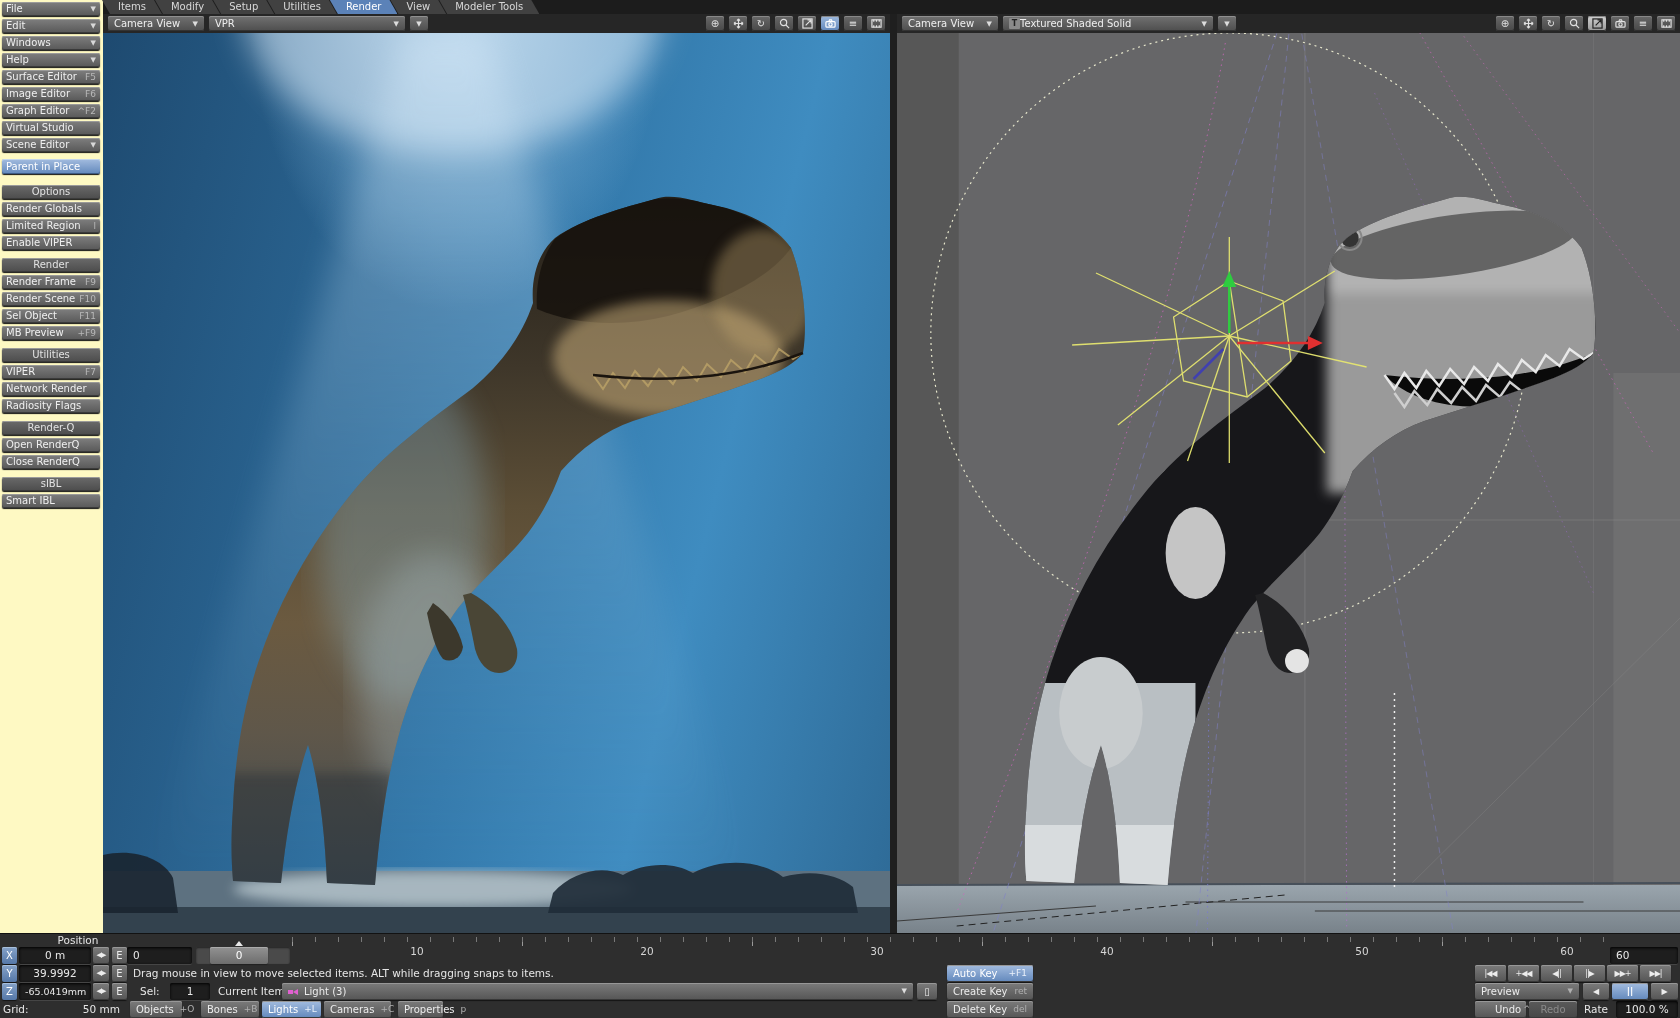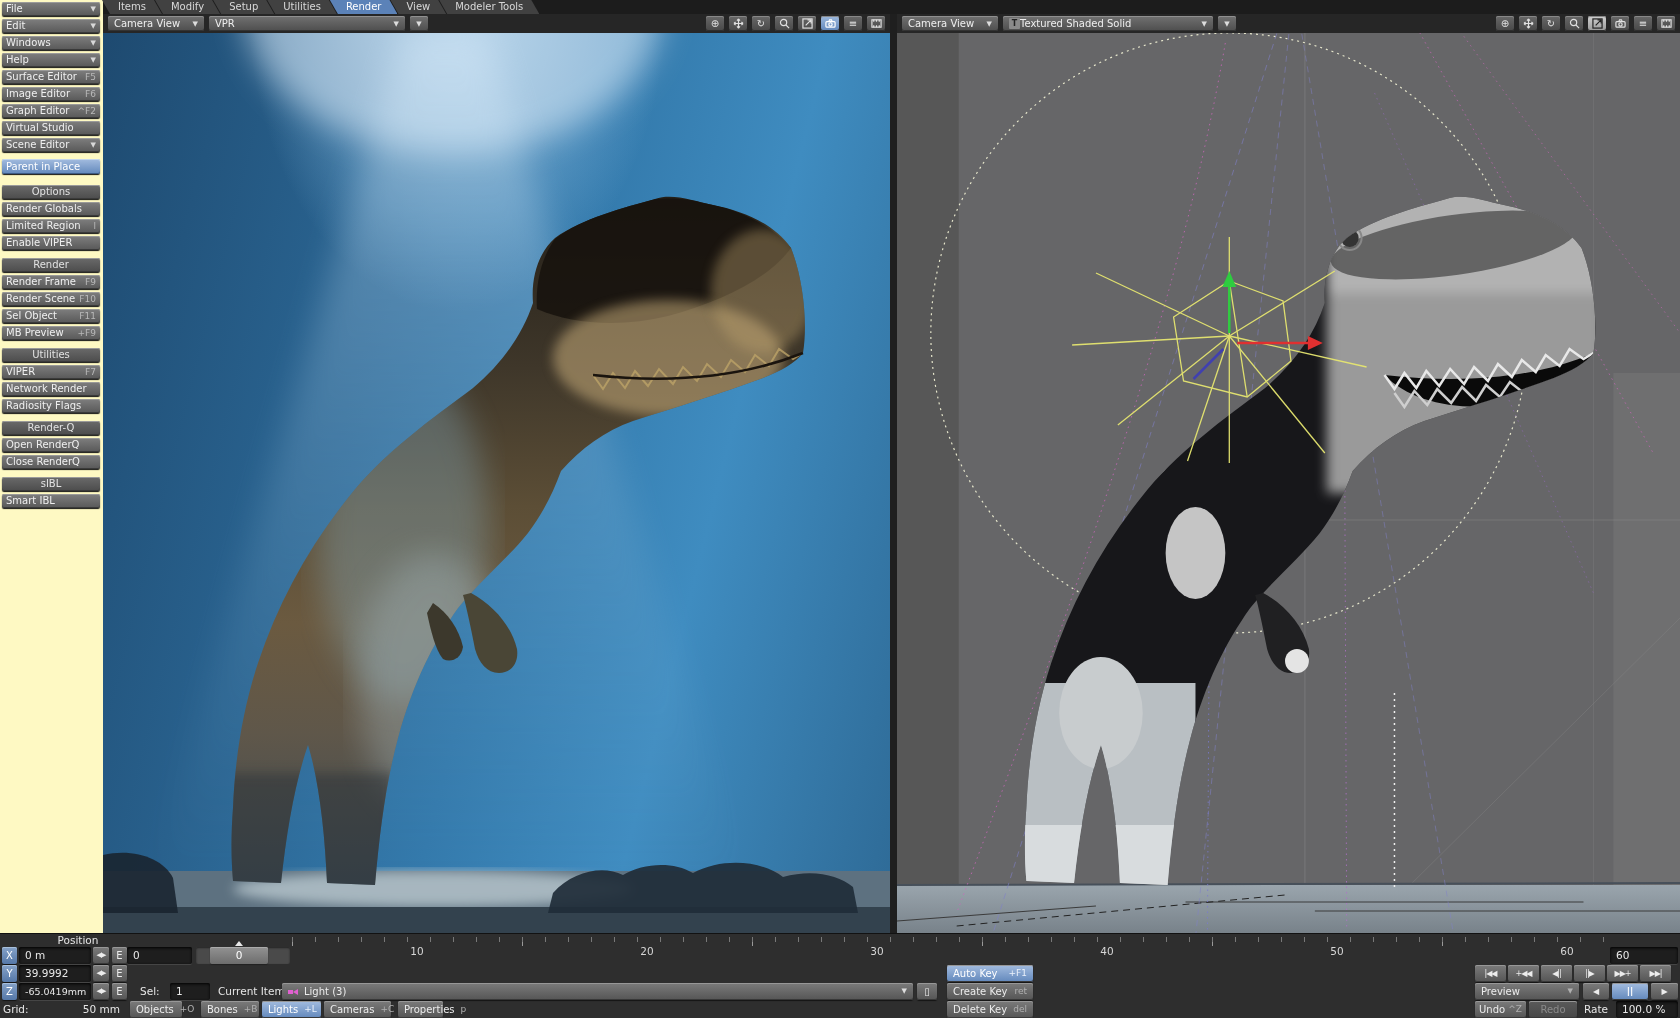--- a/index.html
+++ b/index.html
@@ -46,21 +46,21 @@
       radial-gradient(ellipse 280px 420px at 45% -4%, rgba(205,235,255,.65), rgba(160,210,245,.25) 55%, transparent 75%),
       linear-gradient(104deg, #1e4a70 0%, #28608c 26%, #3379ab 52%, #3f8cc0 72%, #2e6a96 100%); }
   #sceneR { width:783px; height:900px; position:relative; background:#666668; }
   .scene-svg { position:absolute; left:0; top:0; }
 
   
   #bottom { left:0; top:933px; width:1680px; height:85px; background:#2e2e2e; border-top:1px solid #121212; }
   .plain { position:absolute; color:#e6e6e6; font-size:10.5px; line-height:17px; }
   .field { position:absolute; height:17px; background:#1e1e1e; border-radius:2px;
     box-shadow:inset 0 1px 3px #000, 0 1px 0 #454545; color:#e8e8e8; font-size:10.5px;
-    line-height:17px; padding:0 6px; text-align:left; }
+    line-height:17px; padding:0 6px; text-align:center; }
   .field.left { text-align:left; }
   .pb { position:absolute; height:17px; border-radius:2px; background:linear-gradient(#7b7b7b,#555);
     box-shadow:inset 0 1px 0 #979797, inset 0 -1px 0 #383838, 0 1px 1px #141414;
     color:#ececec; font-size:10px; line-height:17px; display:flex; align-items:center;
     justify-content:space-between; padding:0 6px; }
   .pb .key { color:#b0b0b0; font-size:9px; margin-left:6px; }
   .pb.blue { background:linear-gradient(#a3bcdf,#6288bc); color:#fff; }
   .pb.center { justify-content:center; }
   .pb.dimbtn { background:linear-gradient(#5a5a5a,#474747); color:#8a8a8a; }
   .axis { position:absolute; width:15px; height:17px; border-radius:2px; text-align:center;
@@ -473,25 +473,26 @@
 
   <div class="field left" style="left:127px;top:13px;width:65px">0</div>
   <div id="slider-track">
     <div id="slider-handle">0</div>
   </div>
   <div id="ruler">
     <span class="rlabel" style="left:105px">10</span>
     <span class="rlabel" style="left:335px">20</span>
     <span class="rlabel" style="left:565px">30</span>
     <span class="rlabel" style="left:795px">40</span>
-    <span class="rlabel" style="left:1025px">50</span>
+    <span class="rlabel" style="left:1050px">50</span>
     <span class="rlabel" style="left:1255px">60</span>
   </div>
   <div class="field left" style="left:1610px;top:13px;width:68px">60</div>
 
+  <div class="plain" style="left:133px;top:31px;width:780px">Drag mouse in view to move selected items. ALT while dragging snaps to items.</div>
 
   <div class="plain" style="left:140px;top:49px">Sel:</div>
   <div class="field" style="left:170px;top:49px;width:40px">1</div>
   <div class="plain" style="left:218px;top:49px">Current Item</div>
   <div class="pb" style="left:282px;top:49px;width:631px;justify-content:flex-start;gap:6px">
     <svg class="lighticon" viewBox="0 0 10 8">
         <rect x="0" y="2" width="5" height="4" fill="#e060d0"></rect>
         <path d="M5 4 L10 1 L10 7 Z" fill="#e060d0"></path>
       </svg>
     <span>Light (3)</span>
@@ -559,21 +560,21 @@
   <div class="pb center" style="left:1583px;top:49px;width:26px">
       <span style="font-size:8px">◀</span>
     </div>
   <div class="pb blue center" style="left:1612px;top:49px;width:36px">
       <span style="font-size:9px;font-weight:bold">||</span>
     </div>
   <div class="pb center" style="left:1651px;top:49px;width:27px">
       <span style="font-size:8px">▶</span>
     </div>
 
-  <div class="pb" style="left:1475px;top:67px;width:51px;padding:0 4px">
+  <div class="pb" style="left:1475px;top:67px;width:51px;padding:0 20px">
       <span>Undo</span>
       <span class="key" style="margin-left:2px">^Z</span>
     </div>
   <div class="pb dimbtn center" style="left:1529px;top:67px;width:48px">
       <span>Redo</span>
     </div>
   <div class="plain" style="left:1584px;top:67px">Rate</div>
   <div class="field" style="left:1616px;top:67px;width:62px">100.0 %</div>
 </div>
 

